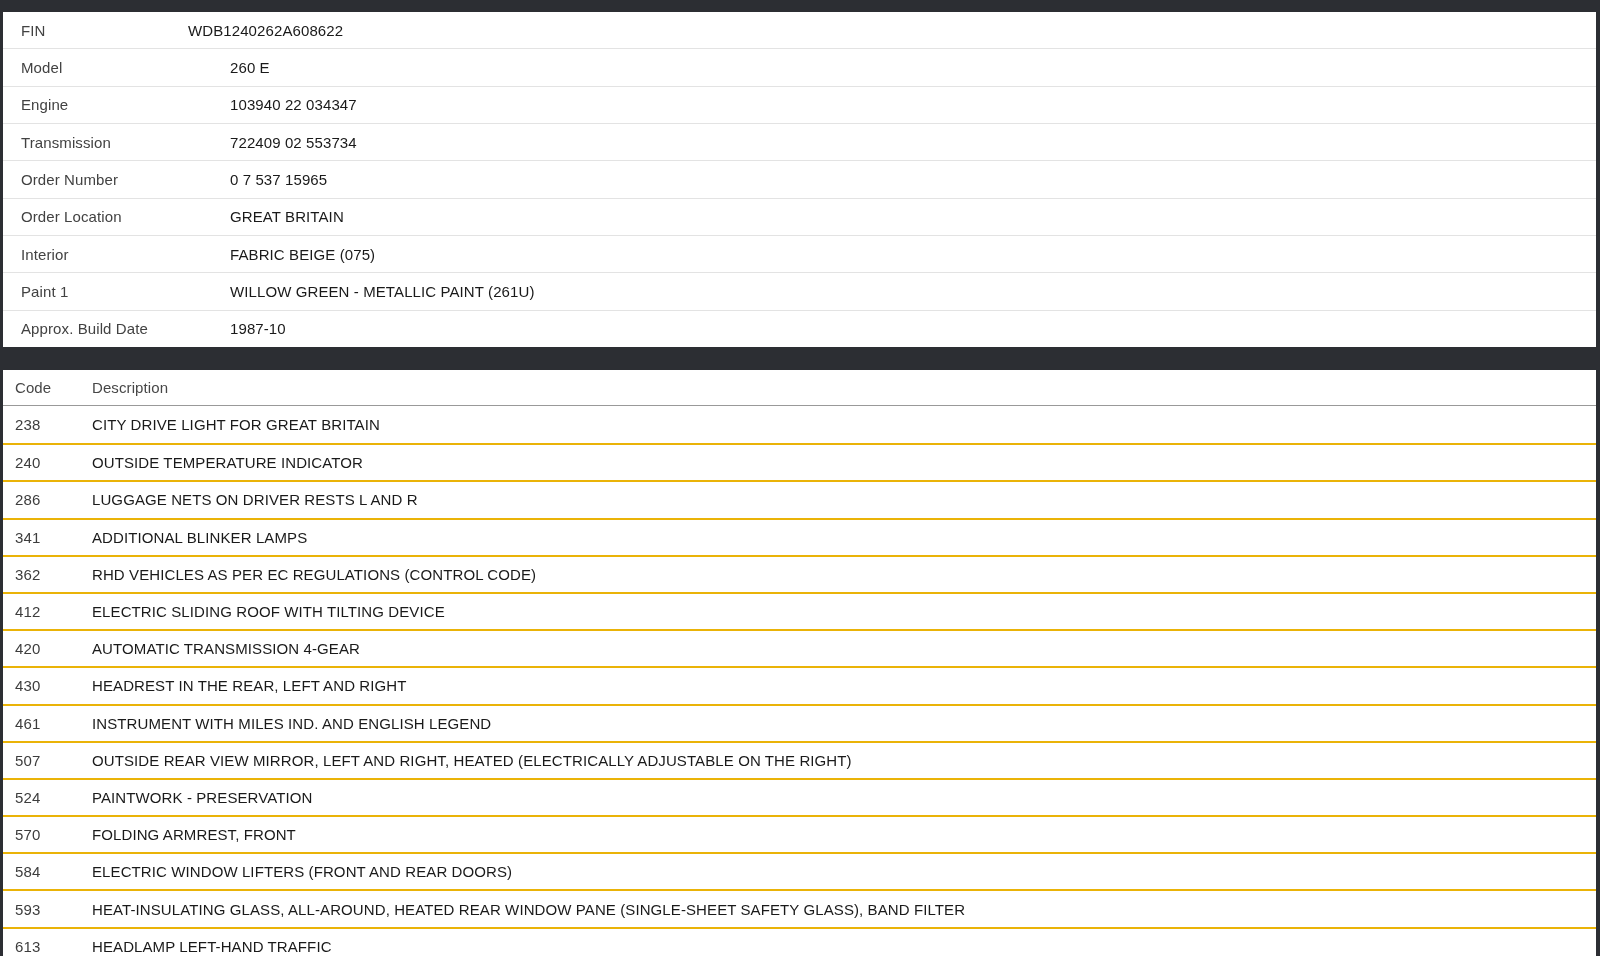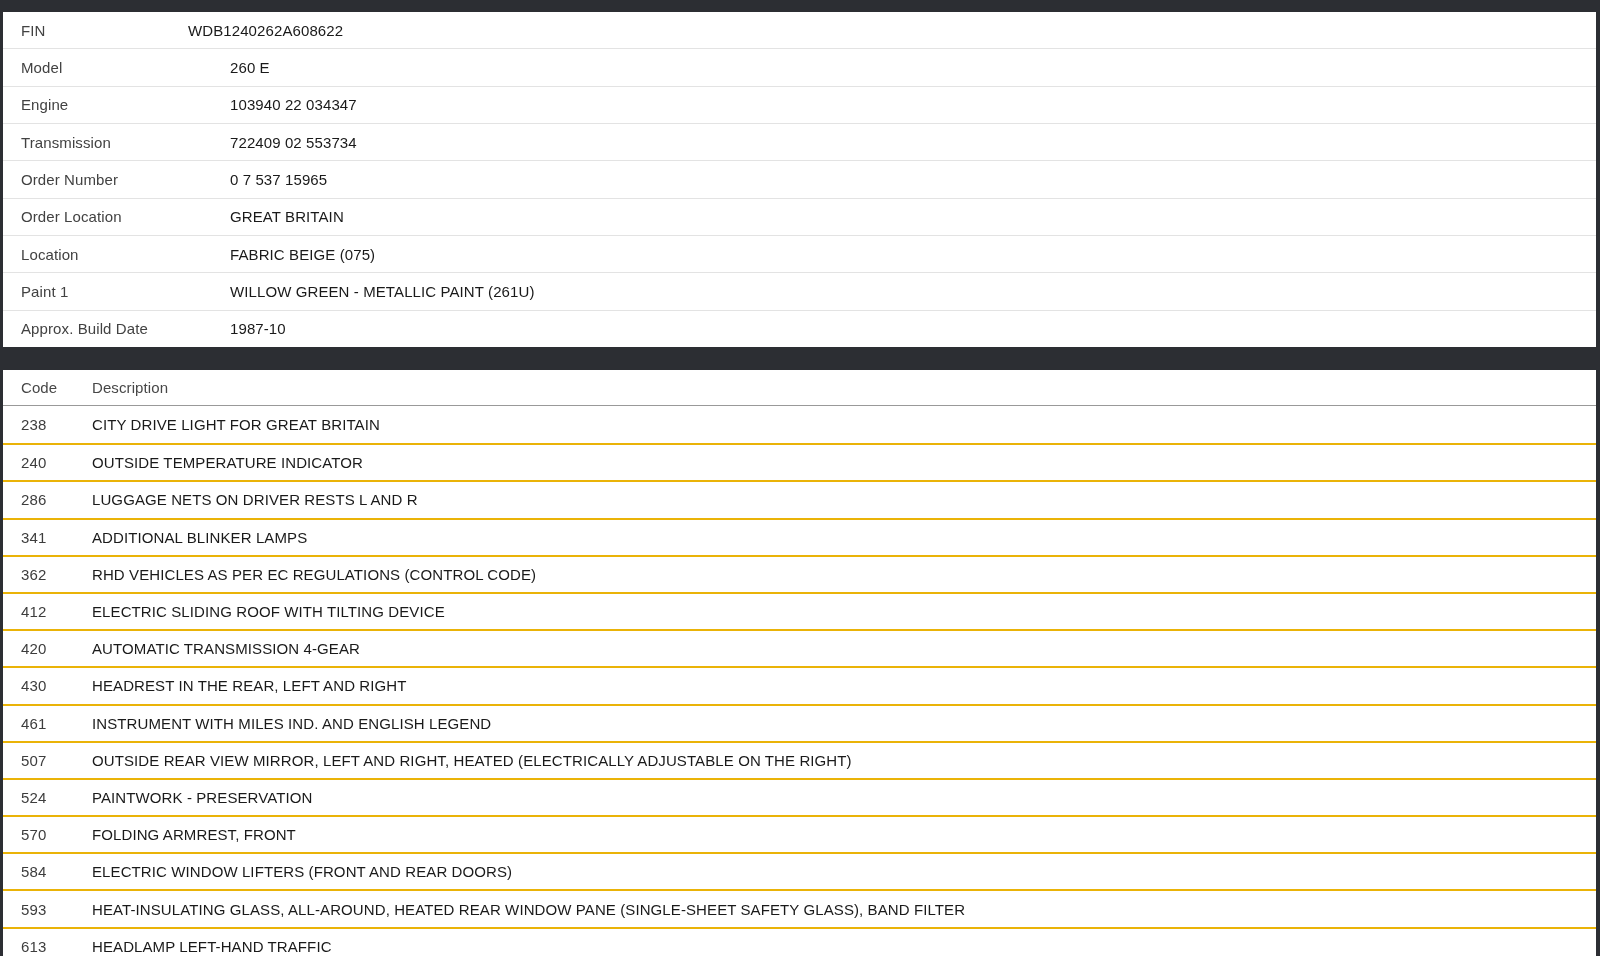--- a/index.html
+++ b/index.html
@@ -63,21 +63,21 @@
   .opt-header .desc-cell { color: #474747; font-size: 15px; }
   .opt-row {
     height: 37.2px;
     display: flex;
     align-items: center;
   }
   .opt-row + .opt-row { border-top: 2px solid #eab308; }
   .code-cell {
     width: 89px;
     flex: 0 0 89px;
-    padding-left: 18px;
+    padding-left: 12px;
     font-size: 15px;
     color: #3d3d3d;
     letter-spacing: 0.1px;
   }
   .desc-cell {
     flex: 1;
     font-size: 15px;
     color: #1a1a1a;
     letter-spacing: 0.1px;
     white-space: nowrap;
@@ -111,21 +111,21 @@
     <div class="kv-label">Order Number</div>
     <div class="kv-value">0 7 537 15965</div>
   </div>
 
   <div class="kv-row">
     <div class="kv-label">Order Location</div>
     <div class="kv-value">GREAT BRITAIN</div>
   </div>
 
   <div class="kv-row">
-    <div class="kv-label">Location</div>
+    <div class="kv-label">Interior</div>
     <div class="kv-value">FABRIC BEIGE (075)</div>
   </div>
 
   <div class="kv-row">
     <div class="kv-label">Paint 1</div>
     <div class="kv-value">WILLOW GREEN - METALLIC PAINT (261U)</div>
   </div>
 
   <div class="kv-row">
     <div class="kv-label">Approx. Build Date</div>

